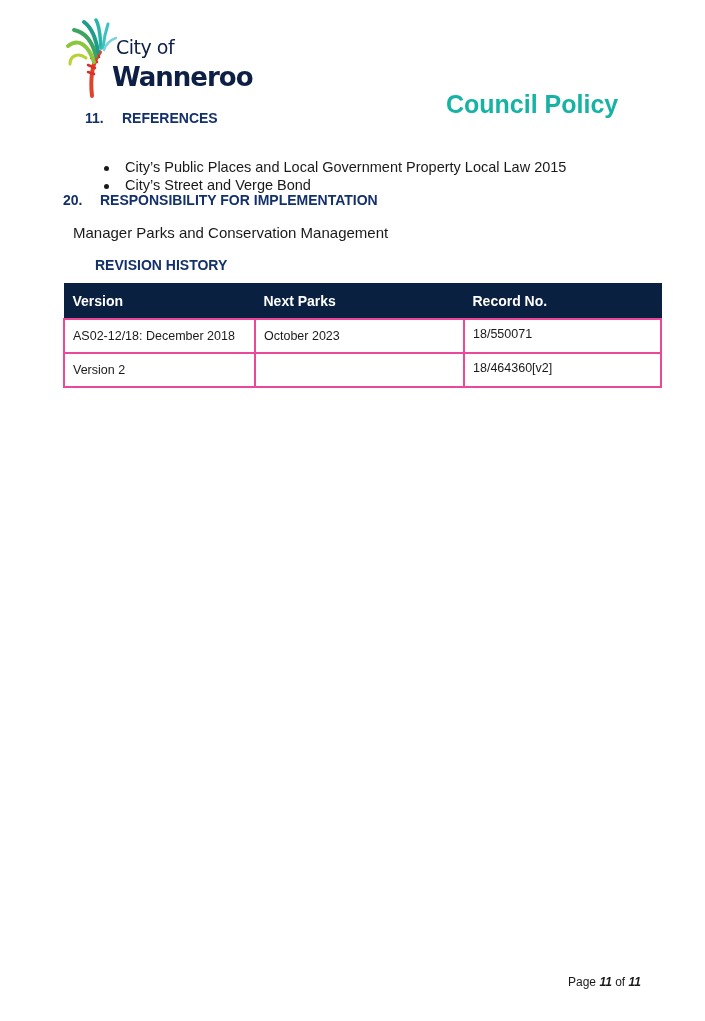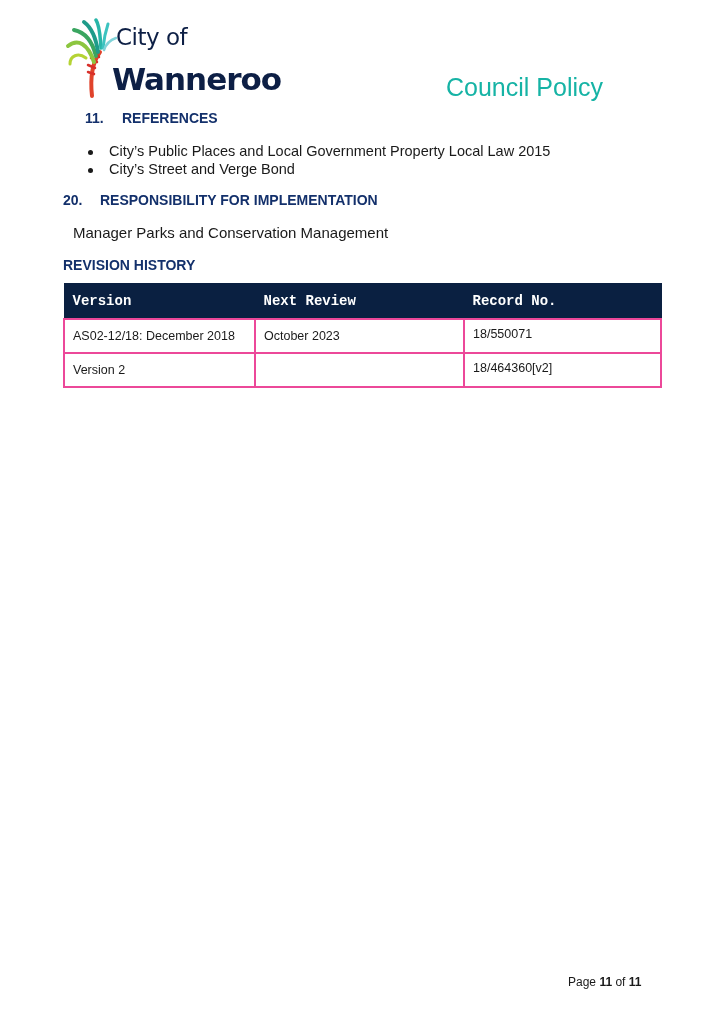--- a/index.html
+++ b/index.html
@@ -19,63 +19,64 @@
       position: absolute;
       left: 64px;
       top: 18px;
       width: 230px;
       height: 84px;
     }
     .logo svg { position: absolute; left: 0; top: 0; }
     .logo-city {
       position: absolute;
       left: 52px;
-      top: 8px;
-      font-size: 23px;
+      top: 20px;
+      font-size: 19px;
       color: #0d1f45;
       letter-spacing: -0.5px;
       font-family: "DejaVu Sans", sans-serif;
       line-height: 1;
     }
     .logo-wanneroo {
       position: absolute;
       left: 48px;
       top: 46px;
-      font-size: 31px;
+      font-size: 26px;
       font-weight: bold;
       color: #0d1f45;
       letter-spacing: -1px;
       font-family: "DejaVu Sans", sans-serif;
       line-height: 1;
     }
     .doc-type {
       position: absolute;
       left: 446px;
-      top: 75px;
+      top: 92px;
       font-size: 25px;
       color: #16b3a5;
       line-height: 1;
+      font-weight: bold;
     }
     .heading {
       position: absolute;
       left: 63px;
       font-size: 14px;
       font-weight: bold;
       color: #13306b;
       line-height: 1;
     }
     .heading .num {
       display: inline-block;
       width: 37px;
     }
     .bullets {
       position: absolute;
       left: 86px;
       top: 143px;
-      margin: 0;
+      margin: 16px;
       padding: 0;
       list-style: none;
       font-size: 14.5px;
       line-height: 17.5px;
       color: #1a1a1a;
     }
     .bullets li { position: relative; padding-left: 23px; }
     .bullets li .dot {
       position: absolute;
       left: 2px;
@@ -103,40 +104,39 @@
     }
     table.rev th {
       background: #0a2041;
       color: #ffffff;
       text-align: left;
       font-weight: bold;
       font-size: 14px;
       height: 34px;
       padding: 0 8px;
       border: 1px solid #0a2041;
-      font-family: Liberation Mono, monospace;
     }
     table.rev td {
       height: 32px;
       padding: 0 8px;
       border: 2px solid #ec4899;
       color: #1a1a1a;
       vertical-align: middle;
     }
     table.rev td.top { vertical-align: top; padding-top: 7px; height: 25px; }
     .col1 { width: 174px; }
     .col2 { width: 192px; }
     .page-num {
       position: absolute;
       left: 568px;
       top: 975px;
       font-size: 12px;
       color: #1a1a1a;
     }
-    .page-num b { font-weight: bold; }
+    .page-num b { font-weight: bold; font-style: italic; }
   </style>
 </head>
 <body>
 
 <div class="logo">
   <svg width="60" height="84" viewBox="0 0 60 84">
 
     <path d="M28 78 C 26 60, 28 45, 36 34" stroke="#e0432b" stroke-width="4" fill="none" stroke-linecap="round"></path>
 
     <path d="M30 56 l-6 -2 M31 50 l-7 -3 M33 44 l-6 -4 M35 39 l-5 -5" stroke="#d8302a" stroke-width="2.5" stroke-linecap="round"></path>
@@ -163,27 +163,27 @@
   <li><span class="dot"></span><span>City’s Public Places and Local Government Property Local Law 2015</span></li>
   <li><span class="dot"></span><span>City’s Street and Verge Bond</span></li>
 </ul>
 
 <div class="heading" style="top:193px;">
   <span class="num">20.</span><span>RESPONSIBILITY FOR IMPLEMENTATION</span>
 </div>
 
 <div class="body-text">Manager Parks and Conservation Management</div>
 
-<div class="heading" style="top:258px;">REVISION HISTORY</div>
+<div class="heading" style="top:258px;margin-left:32px;">REVISION HISTORY</div>
 
 <table class="rev">
   <thead>
     <tr>
       <th class="col1">Version</th>
-      <th class="col2">Next Review</th>
+      <th class="col2">Next Parks</th>
       <th>Record No.</th>
     </tr>
   </thead>
   <tbody>
     <tr>
       <td>AS02-12/18: December 2018</td>
       <td>October 2023</td>
       <td class="top">18/550071</td>
     </tr>
     <tr>

